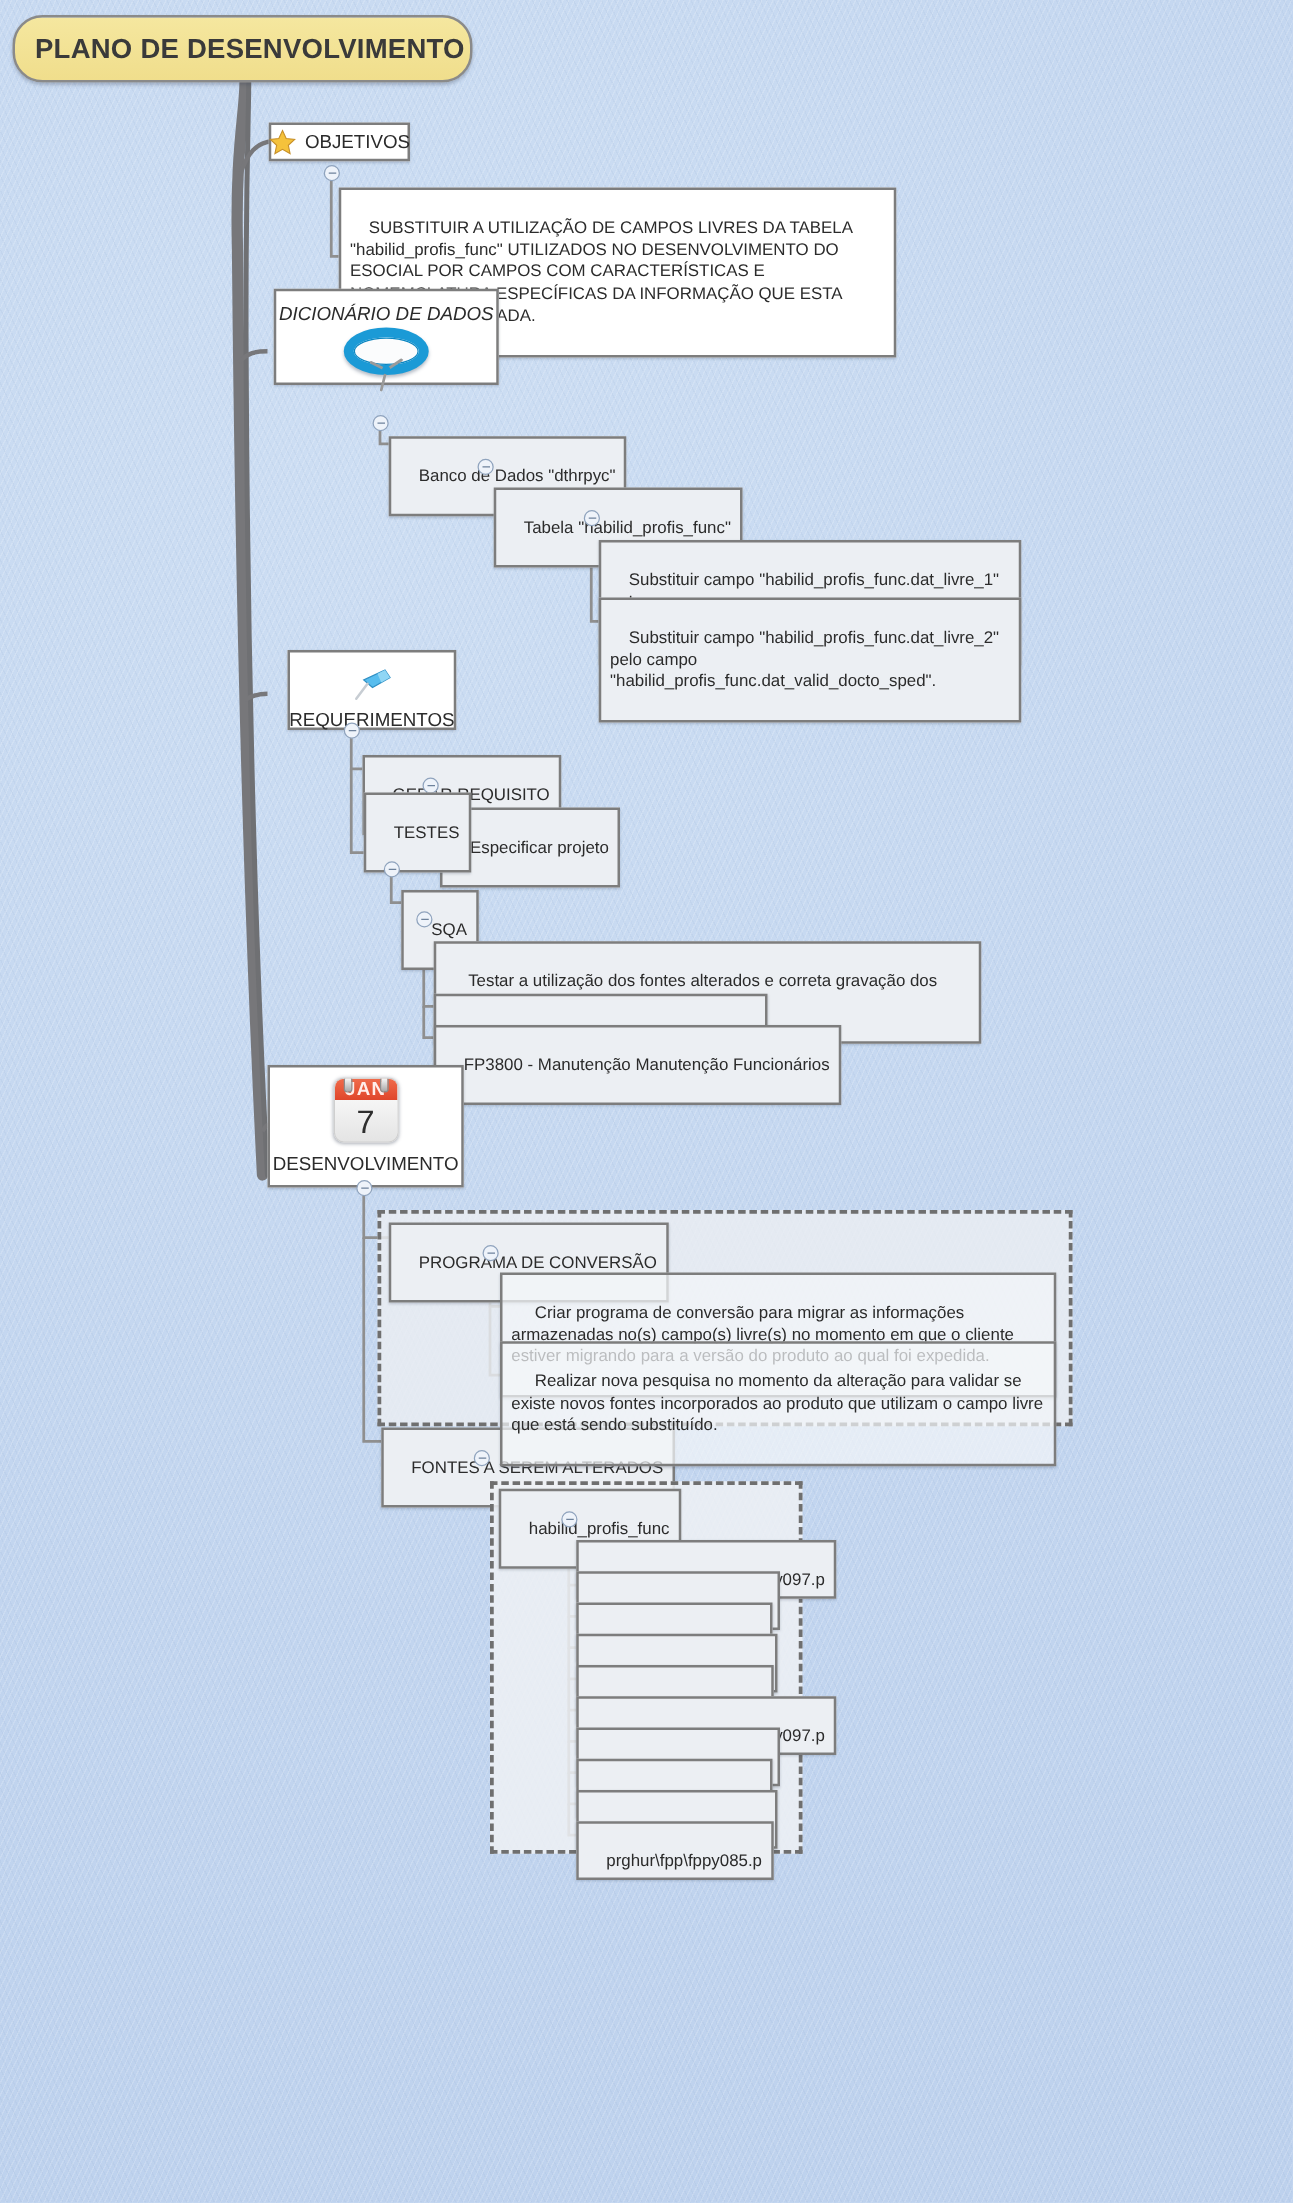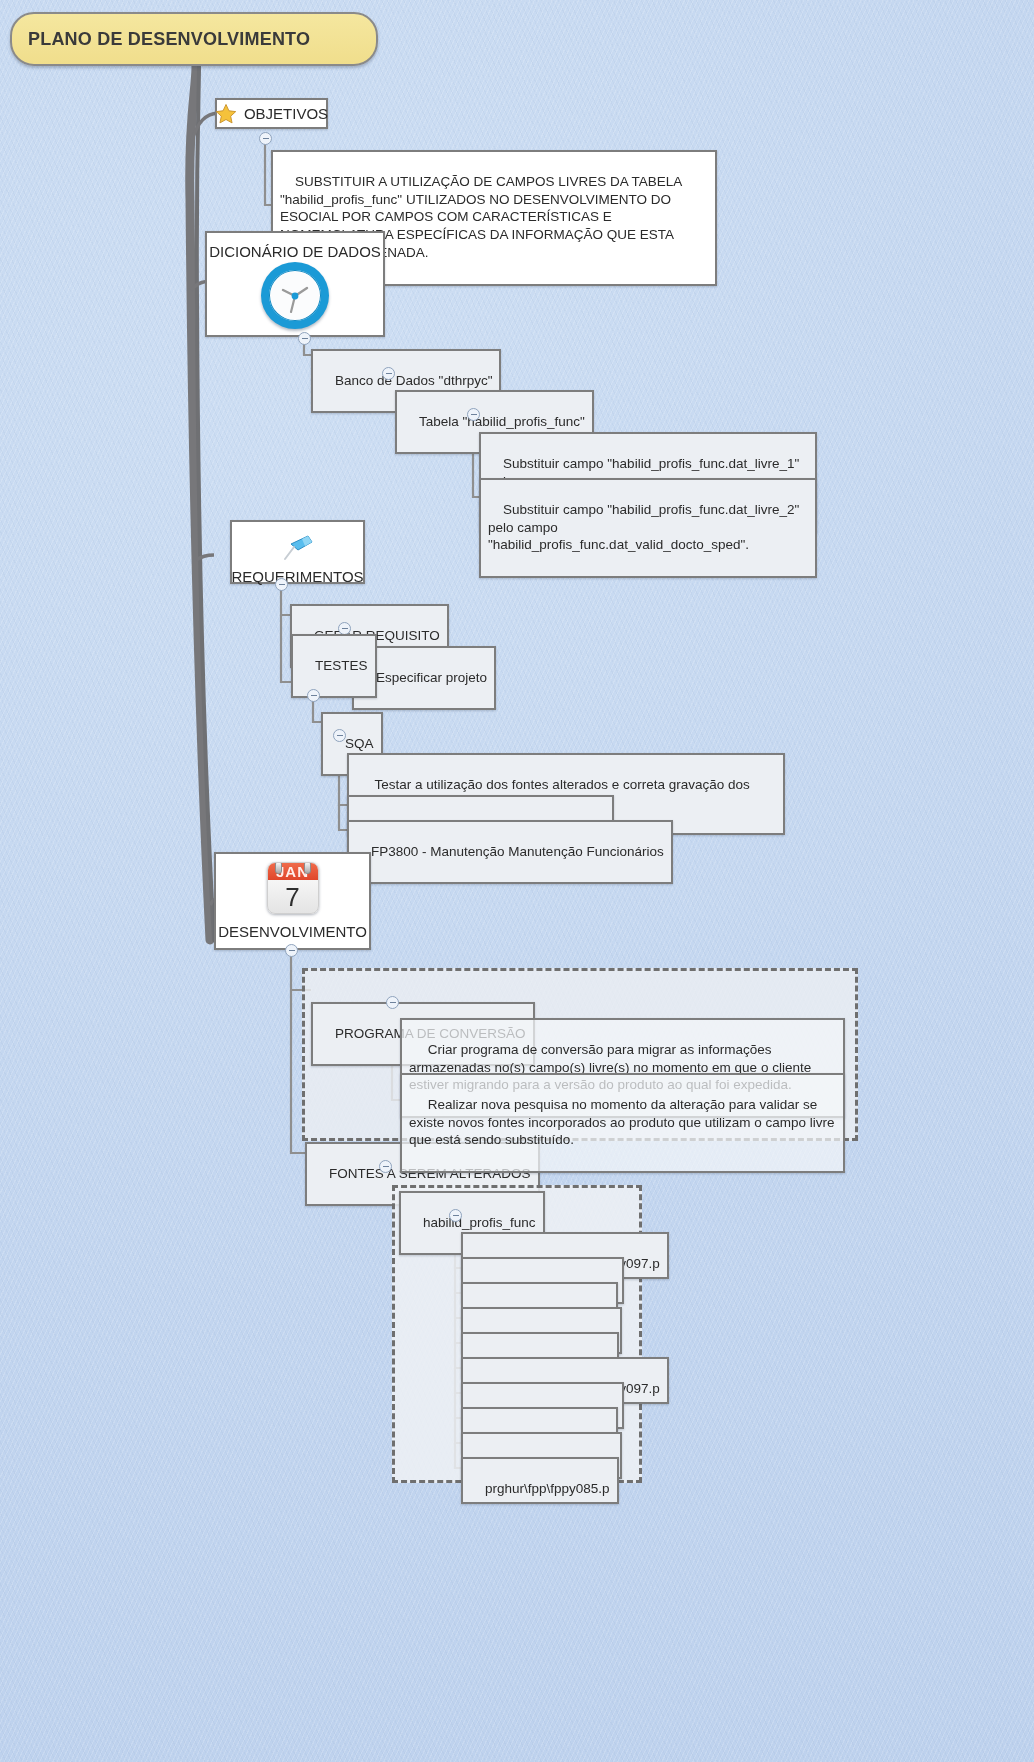--- a/index.html
+++ b/index.html
@@ -38,21 +38,21 @@
 
   .root {
     position:absolute;
     left:10px; top:12px; width:368px; height:54px;
     background:linear-gradient(#f5e79f,#f0de8c);
     border:2px solid #8a8a8a;
     border-radius:24px;
     box-shadow:0 2px 3px rgba(60,70,90,0.3);
     display:flex; align-items:center;
     padding-left:16px;
-    font-size:18px; font-weight:bold; letter-spacing:0.2px;
+    font-size:22px; font-weight:bold; letter-spacing:0.2px;
     color:#3a3a3a;
   }
 
   .topic {
     position:absolute;
     background:#ffffff;
     border:2px solid #7d7d7d;
     box-shadow:0 1px 2px rgba(60,70,90,0.25);
     display:flex; flex-direction:column;
     align-items:center; justify-content:center;
@@ -179,21 +179,21 @@
       </span>
       <span>OBJETIVOS</span>
     </div>
   </div>
   <div class="bullet" style="left:259px; top:132px;"></div>
 
   <div class="node" style="left:271px; top:150px; width:446px;">
     <span>SUBSTITUIR A UTILIZAÇÃO DE CAMPOS LIVRES DA TABELA "habilid_profis_func" UTILIZADOS NO DESENVOLVIMENTO DO ESOCIAL POR CAMPOS COM CARACTERÍSTICAS E NOMEMCLATURA ESPECÍFICAS DA INFORMAÇÃO QUE ESTA SENDO ARMAZENADA.</span>
   </div>
 
-  <div class="topic icon-above" style="left:205px; top:231px; width:180px; height:106px;">
+  <div class="topic icon-above" style="left:219px; top:231px; width:180px; height:77px;font-style:italic;">
     <span class="label">DICIONÁRIO DE DADOS</span>
     <span class="clock-icon">
       <span class="ring"></span>
       <svg viewBox="0 0 68 68" width="68" height="68" style="position:absolute;inset:0;">
         <line x1="34" y1="34" x2="22" y2="28" stroke="#9a9a9a" stroke-width="2.4" stroke-linecap="round"></line>
         <line x1="34" y1="34" x2="46" y2="26" stroke="#9a9a9a" stroke-width="2.4" stroke-linecap="round"></line>
         <line x1="34" y1="34" x2="30" y2="50" stroke="#9a9a9a" stroke-width="2.2" stroke-linecap="round"></line>
         <circle cx="34" cy="34" r="3.4" fill="#1b9ad6"></circle>
       </svg>
     </span>
@@ -264,21 +264,21 @@
         <span class="ring-r"></span>
       <span class="cal-top">JAN</span>
       <span class="cal-day">7</span>
     </span>
     <span class="label">DESENVOLVIMENTO</span>
   </div>
   <div class="bullet" style="left:285px; top:944px;"></div>
 
   <div class="boundary" style="left:302px; top:968px; width:556px; height:173px;"></div>
 
-  <div class="node plain" style="left:311px; top:1002px;">
+  <div class="node plain" style="left:311px; top:978px;">
     <span>PROGRAMA DE CONVERSÃO</span>
   </div>
   <div class="bullet" style="left:386px; top:996px;"></div>
 
   <div class="node translucent" style="left:400px; top:1018px; width:445px;">
     <span> Criar programa de conversão para migrar as informações armazenadas no(s) campo(s) livre(s) no momento em que o cliente estiver migrando para a versão do produto ao qual foi expedida.</span>
   </div>
   <div class="node plain" style="left:305px; top:1142px;">
     <span>FONTES A SEREM ALTERADOS</span>
   </div>

